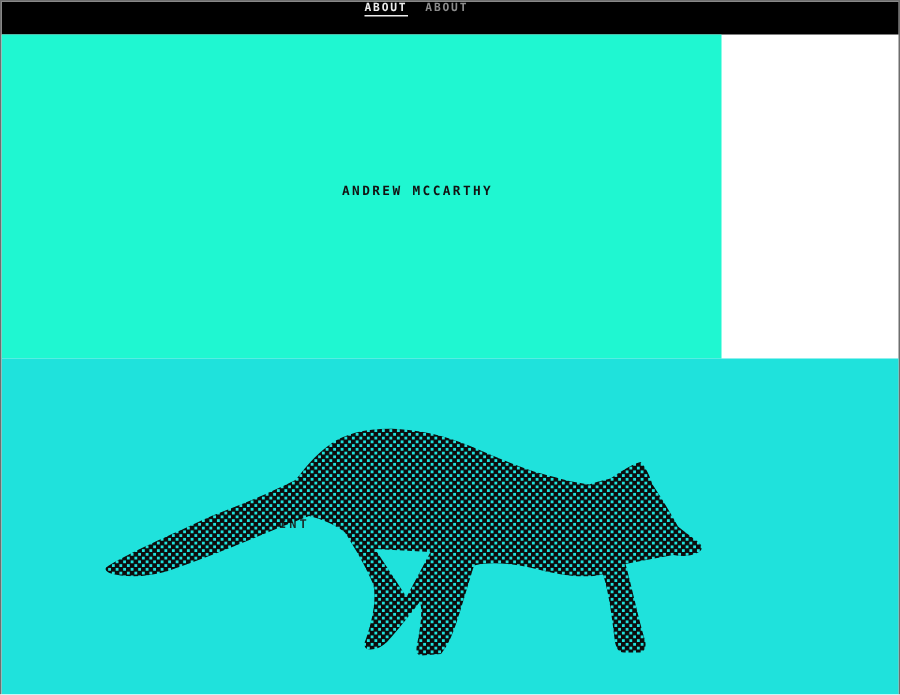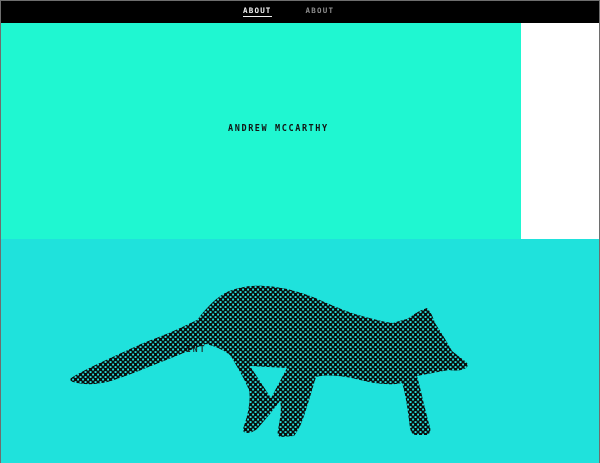--- a/index.html
+++ b/index.html
@@ -12,37 +12,37 @@
     border-left:1px solid #6e6e6e;
     border-right:1px solid #6e6e6e;
     font-family:"DejaVu Sans Mono", monospace;
   }
   .topnav{
     position:absolute;left:0;top:0;width:600px;height:22px;
     background:#000000;
   }
   .nav-links{
     position:absolute;left:242px;top:0;height:22px;
-    display:flex;align-items:center;gap:34px;
+    display:flex;align-items:flex-start;gap:12px;
   }
   .nav-link{
     font-size:7.5px;font-weight:700;letter-spacing:1.2px;
     text-decoration:none;cursor:pointer;line-height:1;
     padding-bottom:1px;
   }
   .nav-link.active{
     color:#ededed;
     border-bottom:1px solid #ededed;
   }
   .nav-link.inactive{
     color:#8c8c8c;
     border-bottom:1px solid transparent;
   }
   .hero{
-    position:absolute;left:0;top:22px;width:520px;height:216px;
+    position:absolute;left:0;top:22px;width:480px;height:216px;
     background:#1ff7d1;
   }
   .hero-name{
     position:absolute;left:227px;top:101px;
     font-size:8.5px;font-weight:700;letter-spacing:1.6px;
     color:#121212;line-height:1;
   }
   .work{
     position:absolute;left:0;top:238px;width:600px;height:225px;
     background:#1fe2dc;

